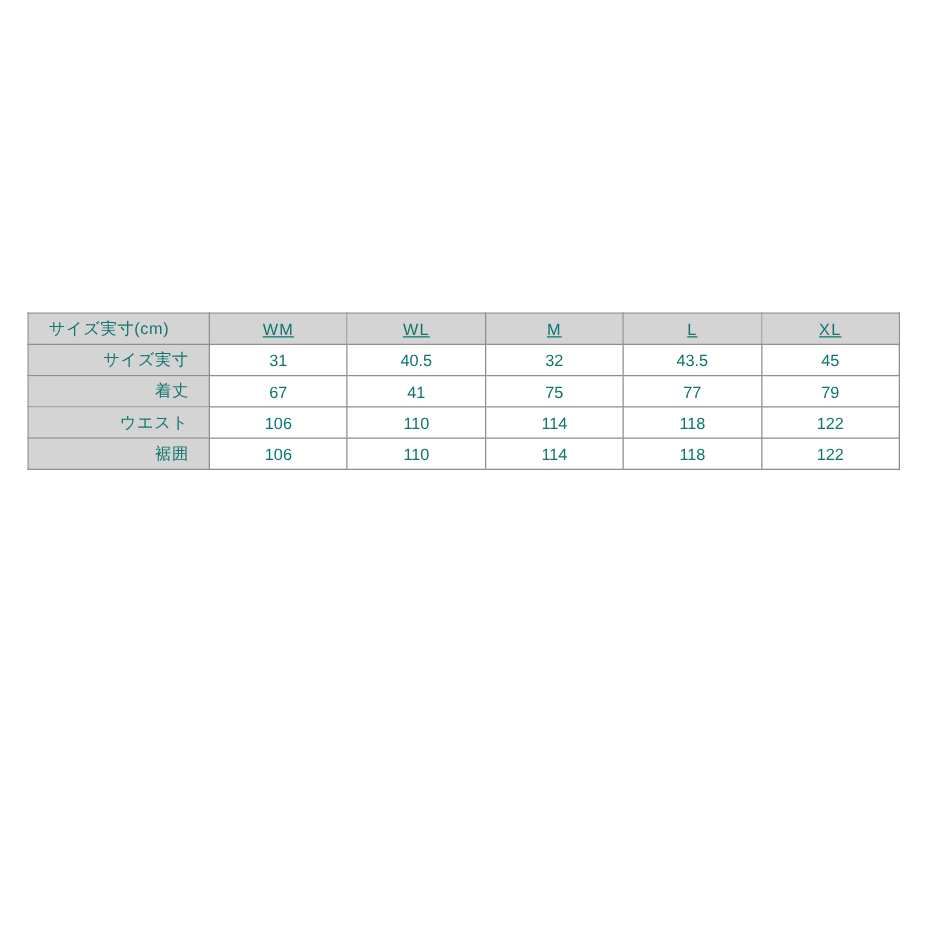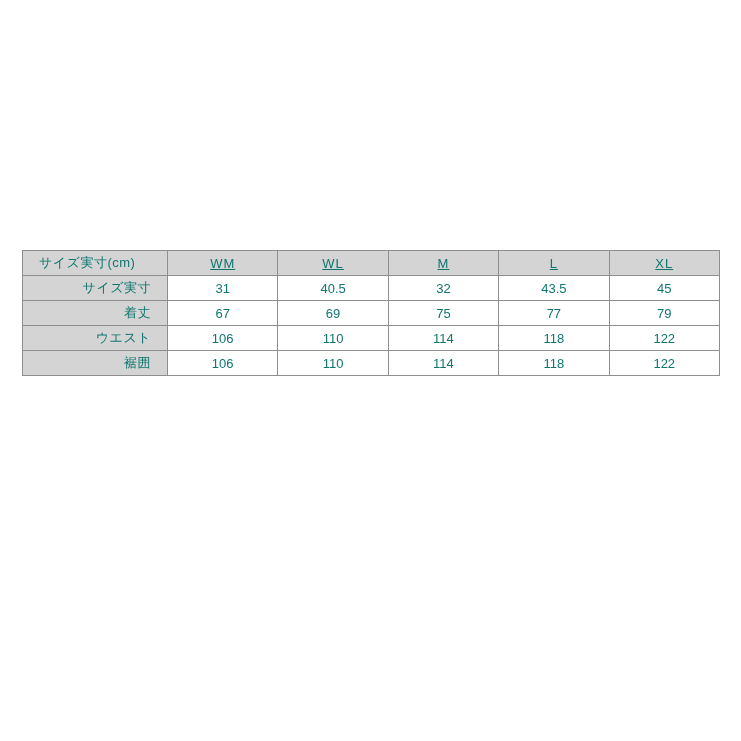--- a/index.html
+++ b/index.html
@@ -101,21 +101,21 @@
           <td class="row-label">サイズ実寸</td>
           <td class="cell-value">31</td>
           <td class="cell-value">40.5</td>
           <td class="cell-value">32</td>
           <td class="cell-value">43.5</td>
           <td class="cell-value">45</td>
         </tr>
         <tr>
           <td class="row-label">着丈</td>
           <td class="cell-value">67</td>
-          <td class="cell-value">69</td>
+          <td class="cell-value">41</td>
           <td class="cell-value">75</td>
           <td class="cell-value">77</td>
           <td class="cell-value">79</td>
         </tr>
         <tr>
           <td class="row-label">ウエスト</td>
           <td class="cell-value">106</td>
           <td class="cell-value">110</td>
           <td class="cell-value">114</td>
           <td class="cell-value">118</td>

